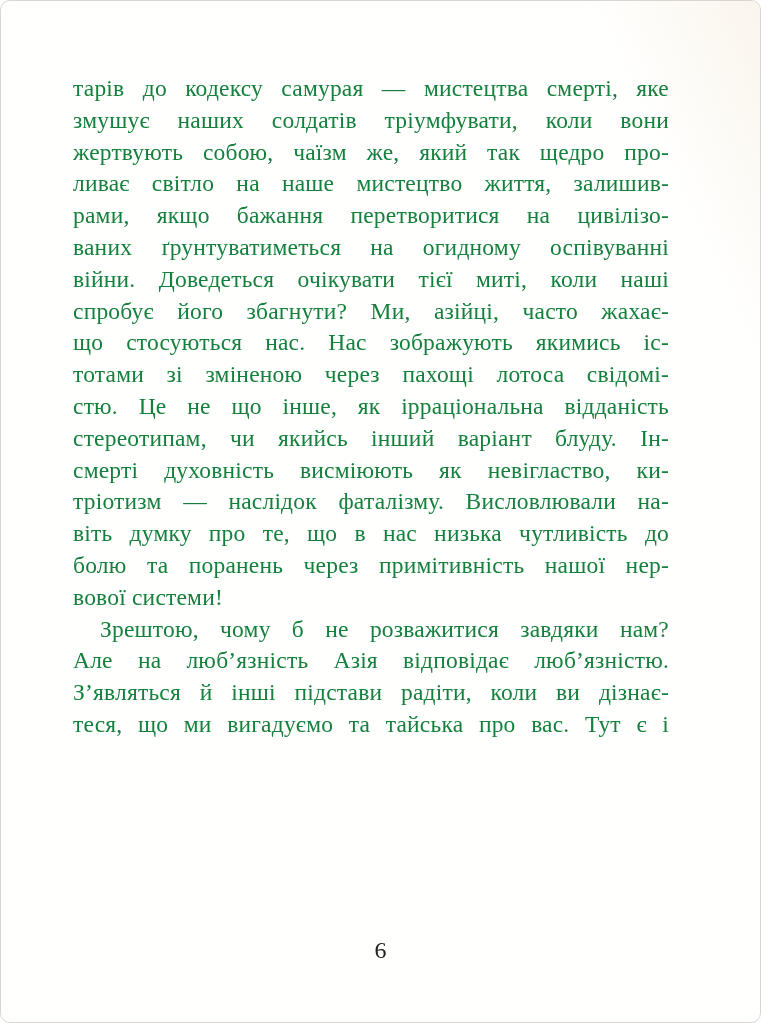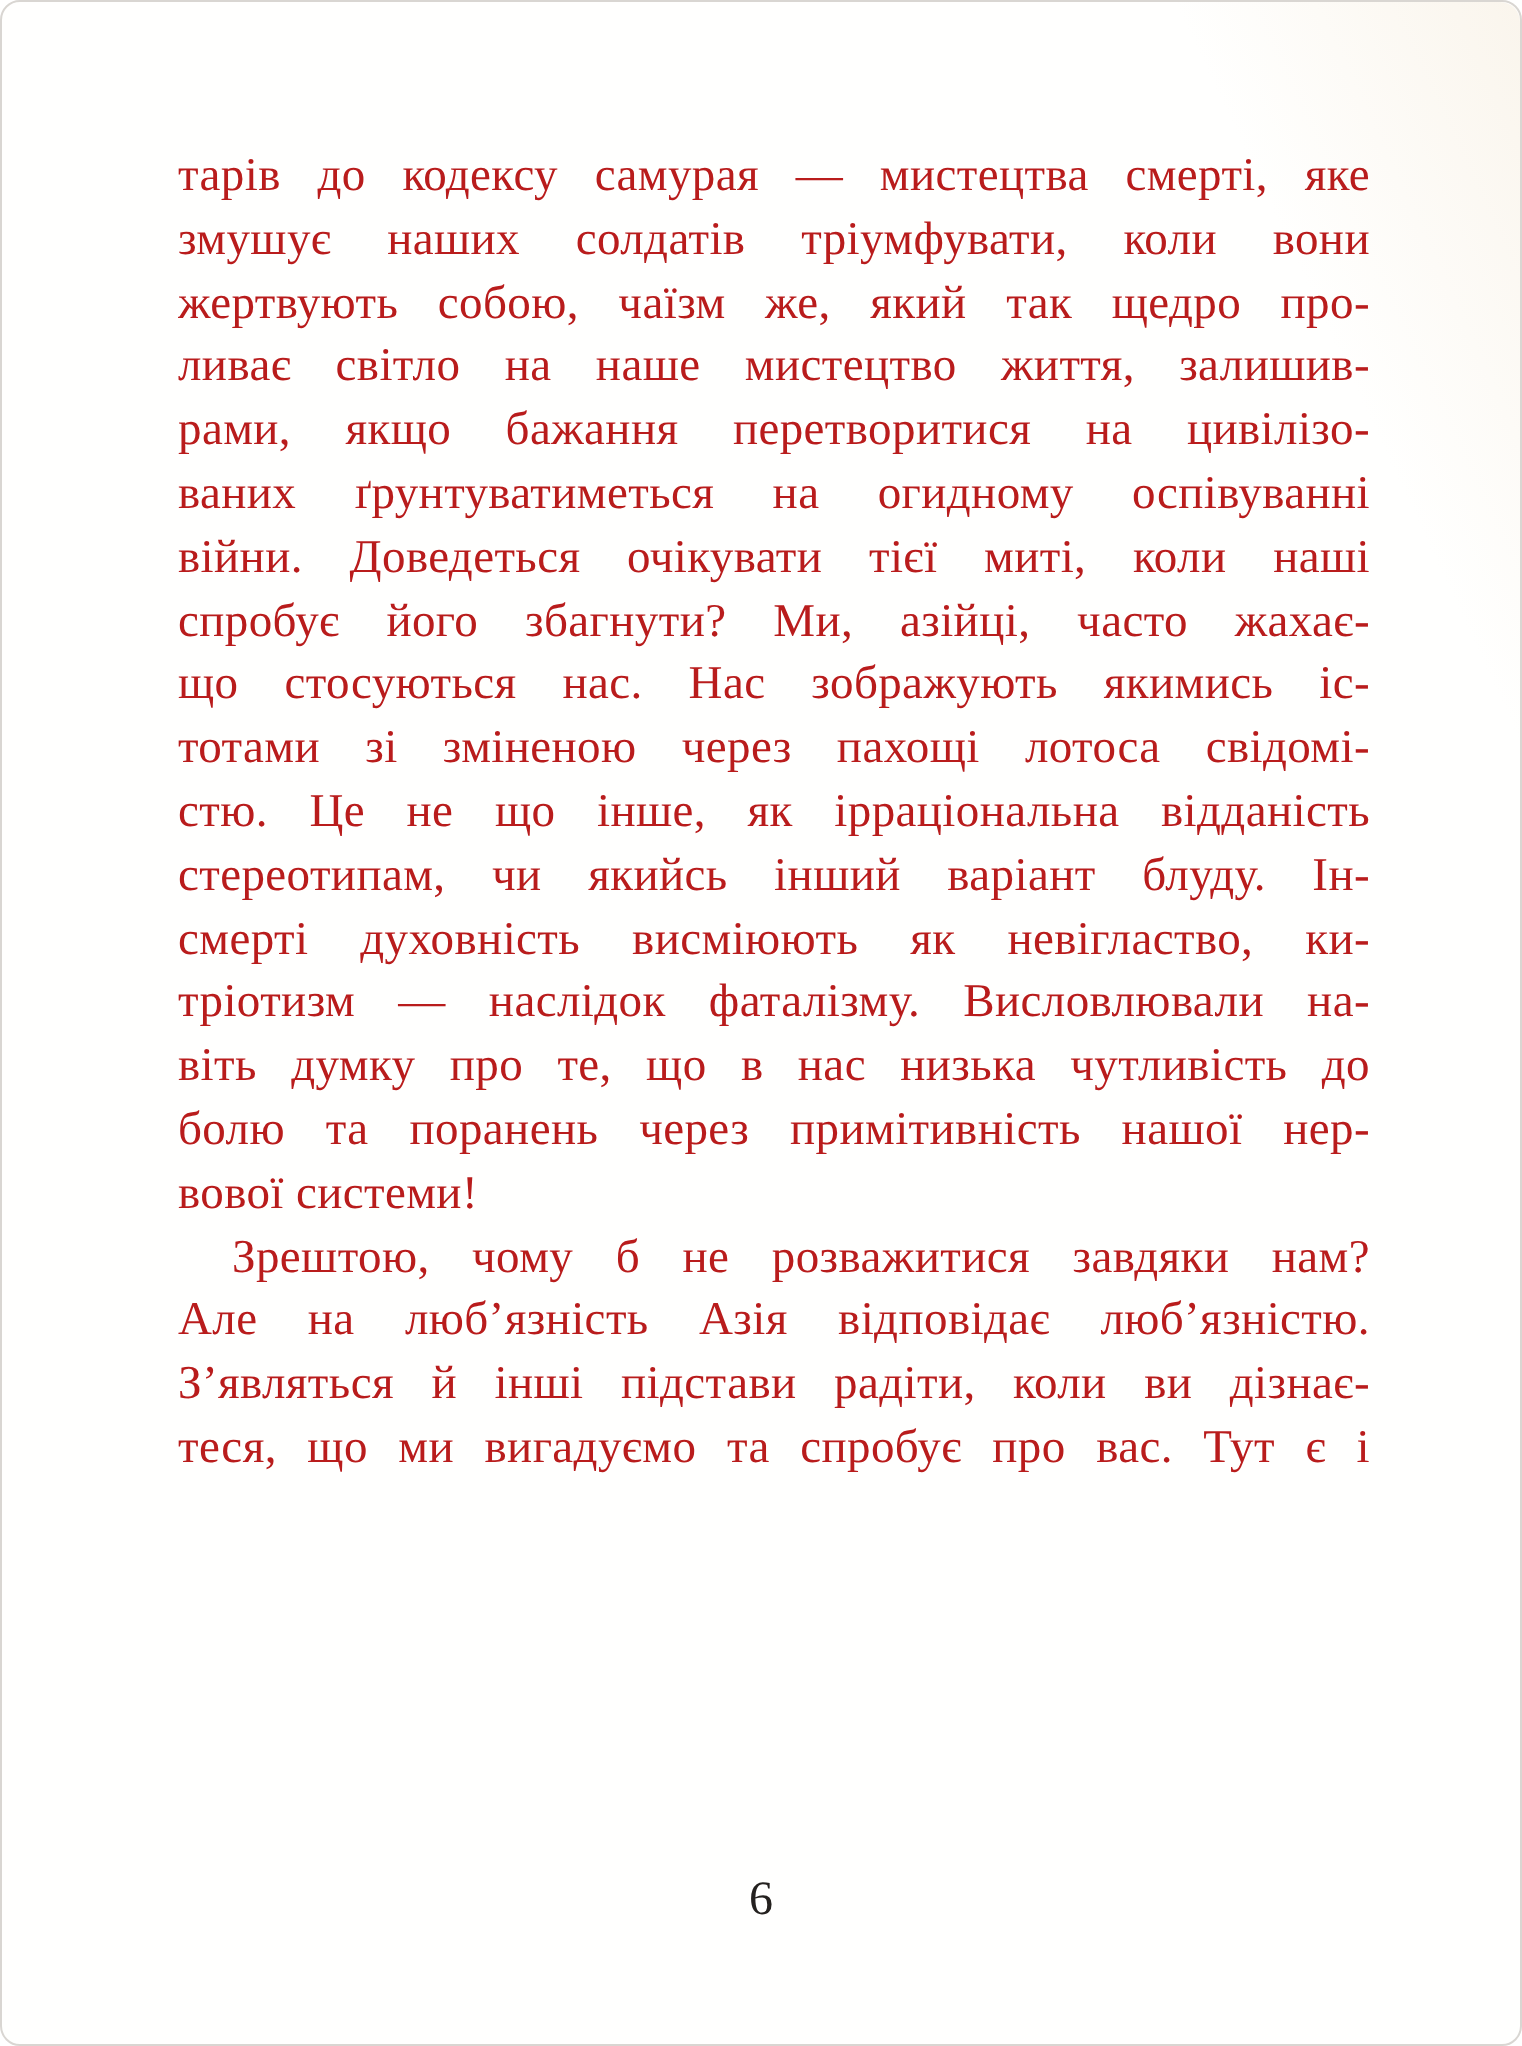--- a/index.html
+++ b/index.html
@@ -25,26 +25,26 @@
   
   .scan-tint {
     position: absolute;
     inset: 0;
     border-radius: 10px;
     background: linear-gradient(245deg, rgba(246,237,222,0.55) 0%, rgba(255,255,255,0) 14%);
     pointer-events: none;
   }
   .page-text {
     position: absolute;
-    left: 88px;
+    left: 72px;
     top: 72px;
     width: 596px;
     font-size: 23.5px;
     line-height: 31.8px;
-    color: #b91c1c;
+    color: #15803d;
     letter-spacing: 0.2px;
   }
   .line {
     white-space: normal;
     overflow: hidden;
     height: 31.8px;
   }
   .line.j {
     text-align: justify;
     text-align-last: justify;
@@ -81,16 +81,16 @@
       <div class="line j">стю. Це не що інше, як ірраціональна відданість</div>
       <div class="line j">стереотипам, чи якийсь інший варіант блуду. Ін-</div>
       <div class="line j">смерті духовність висміюють як невігластво, ки-</div>
       <div class="line j">тріотизм — наслідок фаталізму. Висловлювали на-</div>
       <div class="line j">віть думку про те, що в нас низька чутливість до</div>
       <div class="line j">болю та поранень через примітивність нашої нер-</div>
       <div class="line">вової системи!</div>
       <div class="line indent j">Зрештою, чому б не розважитися завдяки нам?</div>
       <div class="line j">Але на люб’язність Азія відповідає люб’язністю.</div>
       <div class="line j">З’являться й інші підстави радіти, коли ви дізнає-</div>
-      <div class="line j">теся, що ми вигадуємо та спробує про вас. Тут є і</div>
+      <div class="line j">теся, що ми вигадуємо та тайська про вас. Тут є і</div>
     </div>
   <div class="page-number">6</div>
 </div>
 
 </body></html>

